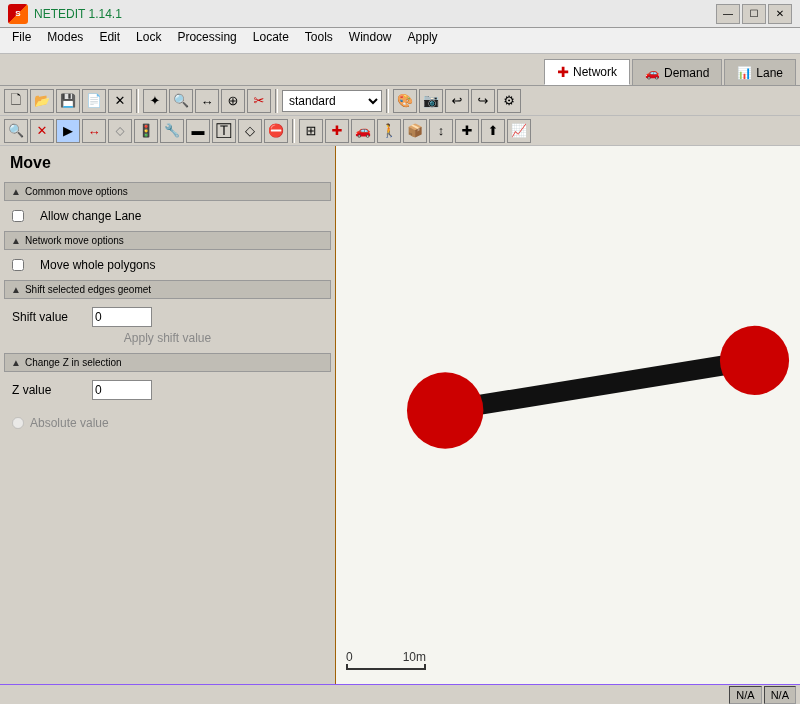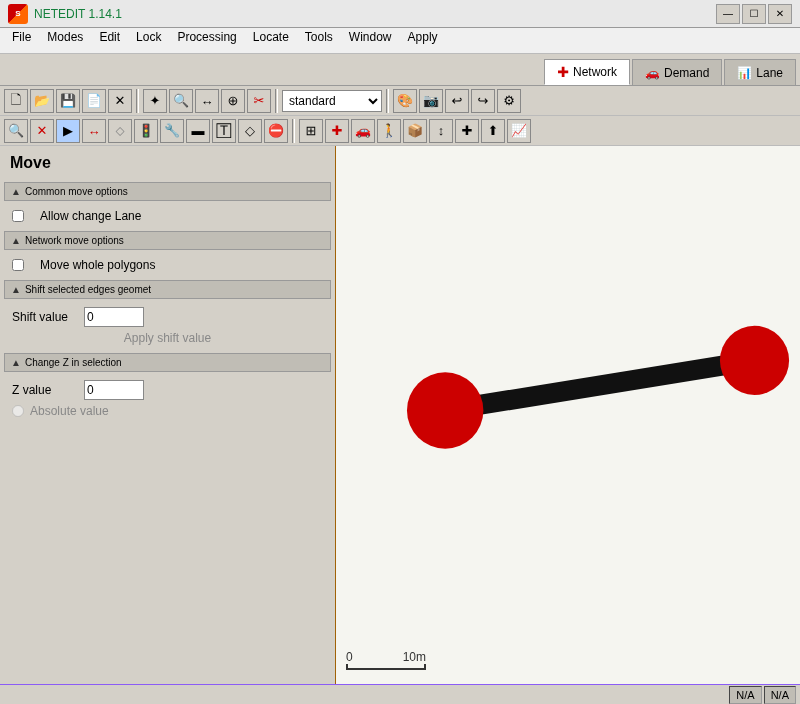--- a/index.html
+++ b/index.html
@@ -121,21 +121,21 @@
       padding: 2px 4px;
     }
     .checkbox-row input[type=checkbox] { width: 12px; height: 12px; }
     .checkbox-row label { font-size: 12px; color: #000; }
 
     
     .input-row {
       display: flex;
       align-items: center;
       padding: 2px 4px;
-      gap: 12px;
+      gap: 20px;
     }
     .input-label { font-size: 12px; min-width: 60px; }
     .input-field { width: 60px; height: 20px; border: 1px solid #888; background: white; padding: 0 2px; font-size: 12px; }
 
     .apply-btn {
       display: block;
       width: 100%;
       text-align: center;
       padding: 2px;
       color: #888;
@@ -144,20 +144,21 @@
       background: transparent;
       border: none;
     }
 
     
     .radio-row {
       display: flex;
       align-items: center;
       gap: 6px;
       padding: 2px 4px;
+      margin-top: 12px;
     }
     .radio-row input[type=radio] { width: 12px; height: 12px; }
     .radio-row label { font-size: 12px; color: #888; }
 
     
     .canvas-area {
       flex: 1;
       background: #f5f5f0;
       position: relative;
       overflow: hidden;

